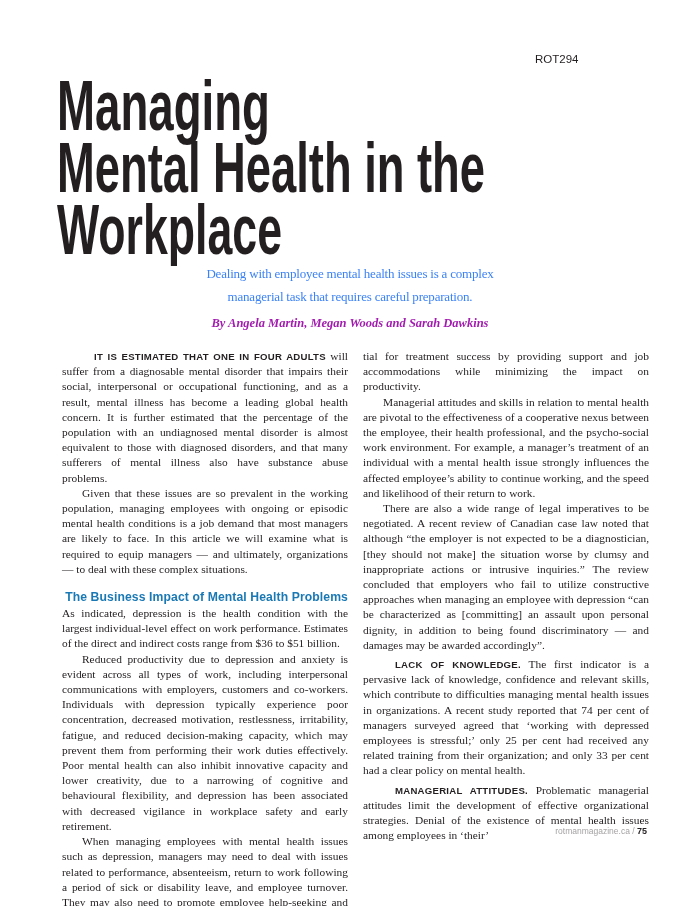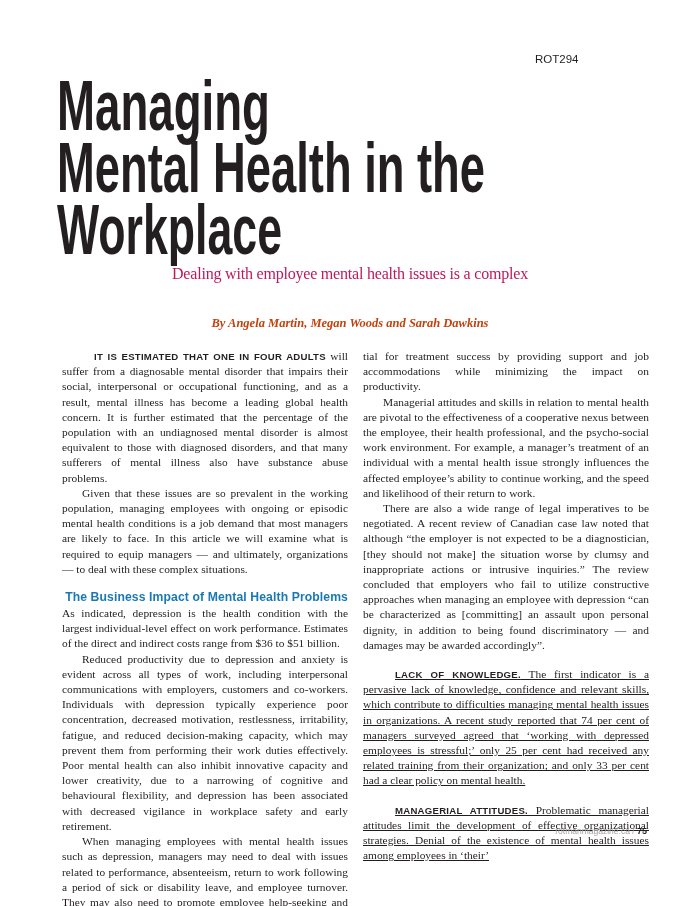--- a/index.html
+++ b/index.html
@@ -11,45 +11,45 @@
     position:absolute; left:535px; top:53px;
     font-family:"Liberation Sans", sans-serif; font-size:11.5px; color:#231f20;
   }
   svg.headline { position:absolute; left:57px; top:76px; }
   svg.headline text {
     font-family:"Liberation Sans", sans-serif; font-weight:700;
     font-size:71px; fill:#231f20;
   }
   .deck {
     position:absolute; top:262px; left:0; width:700px; text-align:center;
-    font-size:16px; line-height:23px; color:#be185d; letter-spacing:-0.2px;
+    font-size:13px; line-height:23px; color:#3b82f6; letter-spacing:-0.2px;
   }
   .byline {
     position:absolute; top:316px; left:0; width:700px; text-align:center;
-    font-style:italic; font-weight:600; font-size:12.5px; color:#c2410c;
+    font-style:italic; font-weight:600; font-size:12.5px; color:#a21caf;
   }
   .columns {
     position:absolute; left:62px; top:349px; width:587px;
     display:flex; gap:15px;
   }
   .col { width:286px; }
   .col p {
     margin:0; font-size:11.4px; line-height:15.2px;
     text-align:justify; color:#211d1e;
   }
   .col p.indent { text-indent:20px; }
   .lead-in, .run-in {
     font-family:"Liberation Sans", sans-serif; font-weight:700;
     font-size:9.6px; letter-spacing:0.25px; color:#231f20;padding-left:32px;
   }
   h3.blue-heading {
     margin:13px 0 2px 0; font-family:"Liberation Sans", sans-serif;
     font-size:12.2px; font-weight:700; letter-spacing:0.1px;text-align:right;
   }
-  .col p.section { margin-top:14px;text-decoration:underline; }
+  .col p.section { margin-top:4px; }
   .footer {
     position:absolute; top:826px; right:53px;
     font-family:"Liberation Sans", sans-serif; font-size:8.5px; color:#a5a2a2;padding-left:33px;
   }
   .footer .pagenum { color:#231f20; font-weight:700; font-size:9px; }
 </style>
 </head>
 <body>
 
 <div class="page">
@@ -57,20 +57,21 @@
   <div class="doc-code">ROT294</div>
 
   <svg class="headline" width="600" height="190">
     <text x="0" y="54" textLength="213" lengthAdjust="spacingAndGlyphs">Managing</text>
     <text x="0" y="116" textLength="428" lengthAdjust="spacingAndGlyphs">Mental Health in the</text>
     <text x="0" y="178" textLength="225" lengthAdjust="spacingAndGlyphs">Workplace</text>
   </svg>
 
   <div class="deck">
     <div>Dealing with employee mental health issues is a complex</div>
+    <div>managerial task that requires careful preparation.</div>
   </div>
 
   <div class="byline">By Angela Martin, Megan Woods and Sarah Dawkins</div>
 
   <div class="columns">
 
     <div class="col">
       <p><span class="lead-in">IT IS ESTIMATED THAT ONE IN FOUR ADULTS</span><span> will suffer from a diagnosable mental disorder that impairs their social, interpersonal or occupational functioning, and as a result, mental illness has become a leading global health concern. It is further estimated that the percentage of the population with an undiagnosed mental disorder is almost equivalent to those with diagnosed disorders, and that many sufferers of mental illness also have substance abuse problems.</span></p>
       <p class="indent">Given that these issues are so prevalent in the working population, managing employees with ongoing or episodic mental health conditions is a job demand that most managers are likely to face. In this article we will examine what is required to equip managers — and ultimately, organizations — to deal with these complex situations.</p>
       <h3 class="blue-heading" style="color: rgb(26, 121, 181);">The Business Impact of Mental Health Problems</h3>

